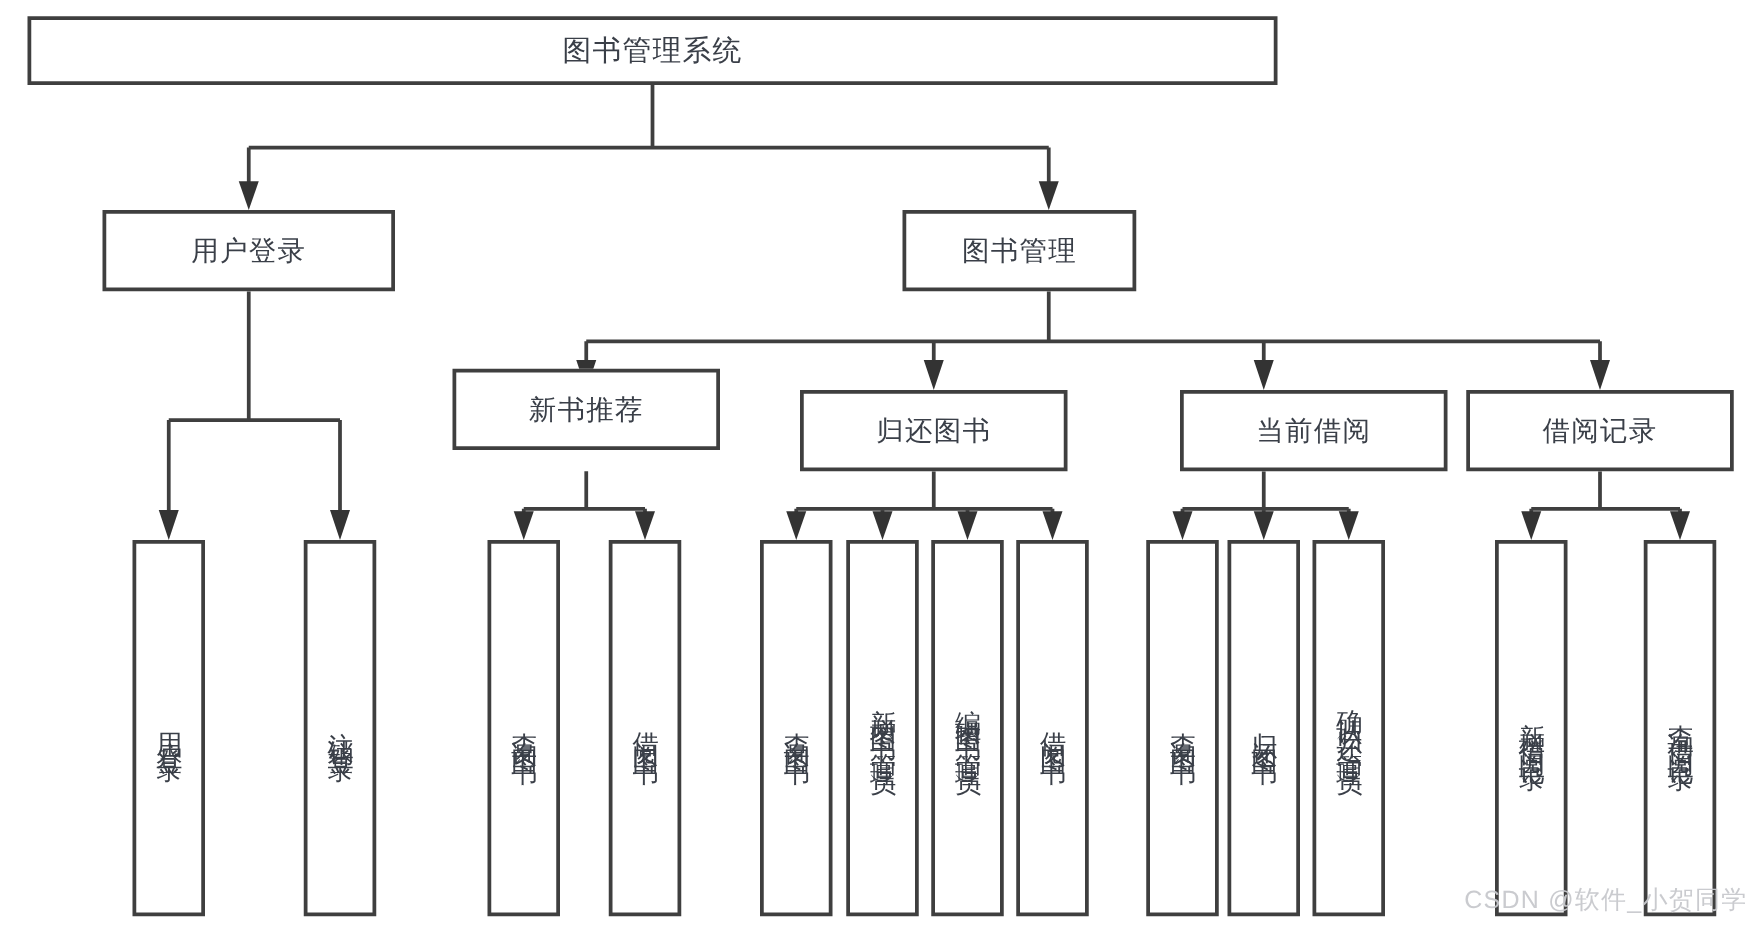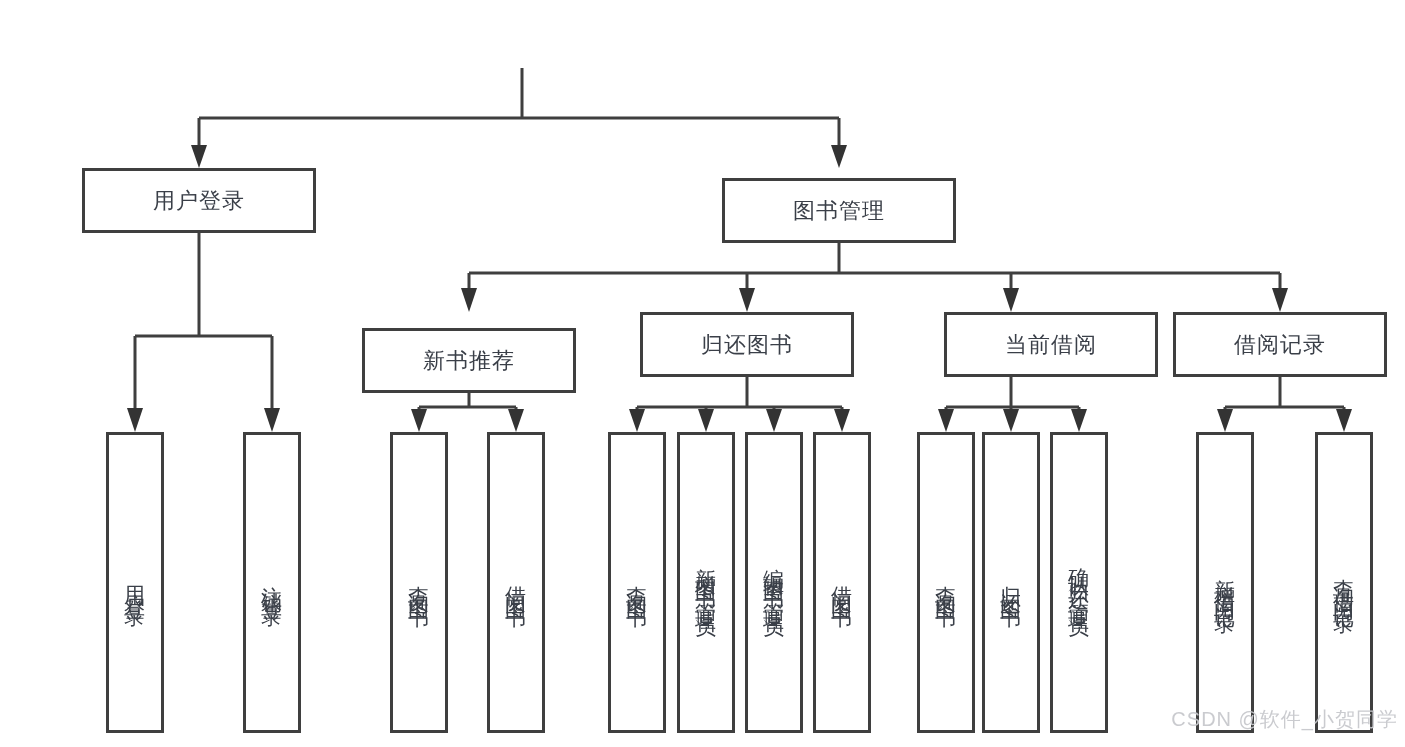--- a/index.html
+++ b/index.html
@@ -101,29 +101,32 @@
       <polygon points="766,409 782,409 774,432"></polygon>
       <polygon points="834,409 850,409 842,432"></polygon>
       <polygon points="938,409 954,409 946,432"></polygon>
       <polygon points="1003,409 1019,409 1011,432"></polygon>
       <polygon points="1071,409 1087,409 1079,432"></polygon>
       <polygon points="1217,409 1233,409 1225,432"></polygon>
       <polygon points="1336,409 1352,409 1344,432"></polygon>
     </g>
   </svg>
 
+  <div class="node hbox root-box" style="left:22px; top:13px; width:1000px; height:55px;">
+    <span>图书管理系统</span>
+  </div>
 
   <div class="node hbox" style="left:82px; top:168px; width:234px; height:65px;">
     <span>用户登录</span>
   </div>
-  <div class="node hbox" style="left:722px; top:168px; width:234px; height:65px;margin-top:10px;">
+  <div class="node hbox" style="left:722px; top:168px; width:187px; height:65px;">
     <span>图书管理</span>
   </div>
 
-  <div class="node hbox" style="left:362px; top:328px; width:214px; height:65px;">
+  <div class="node hbox" style="left:362px; top:295px; width:214px; height:65px;">
     <span>新书推荐</span>
   </div>
   <div class="node hbox" style="left:640px; top:312px; width:214px; height:65px;">
     <span>归还图书</span>
   </div>
   <div class="node hbox" style="left:904px; top:312px; width:214px; height:65px;margin-left:40px;">
     <span>当前借阅</span>
   </div>
   <div class="node hbox" style="left:1173px; top:312px; width:214px; height:65px;justify-content:center;">
     <span>借阅记录</span>

